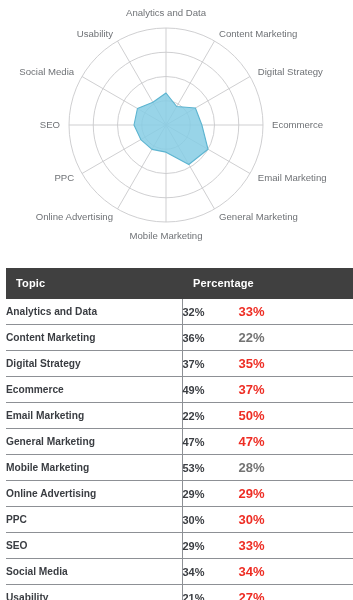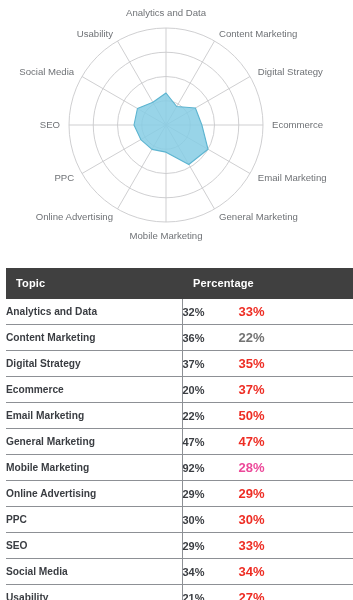--- a/index.html
+++ b/index.html
@@ -192,21 +192,21 @@
             <div class="val-row">
               <span class="val-base">37%</span>
               <span class="val-hi" style="color: rgb(238, 45, 36);">35%</span>
             </div>
           </td>
         </tr>
         <tr>
           <td class="cell-topic">Ecommerce</td>
           <td class="cell-values">
             <div class="val-row">
-              <span class="val-base">20%</span>
+              <span class="val-base">49%</span>
               <span class="val-hi" style="color: rgb(238, 45, 36);">37%</span>
             </div>
           </td>
         </tr>
         <tr>
           <td class="cell-topic">Email Marketing</td>
           <td class="cell-values">
             <div class="val-row">
               <span class="val-base">22%</span>
               <span class="val-hi" style="color: rgb(238, 45, 36); text-align: right;">50%</span>
@@ -219,22 +219,22 @@
             <div class="val-row">
               <span class="val-base">47%</span>
               <span class="val-hi" style="color: rgb(238, 45, 36);">47%</span>
             </div>
           </td>
         </tr>
         <tr>
           <td class="cell-topic">Mobile Marketing</td>
           <td class="cell-values">
             <div class="val-row">
-              <span class="val-base">92%</span>
-              <span class="val-hi" style="color: #ec4899;">28%</span>
+              <span class="val-base">53%</span>
+              <span class="val-hi" style="color: #737373;">28%</span>
             </div>
           </td>
         </tr>
         <tr>
           <td class="cell-topic">Online Advertising</td>
           <td class="cell-values">
             <div class="val-row">
               <span class="val-base">29%</span>
               <span class="val-hi" style="color: rgb(238, 45, 36);">29%</span>
             </div>

